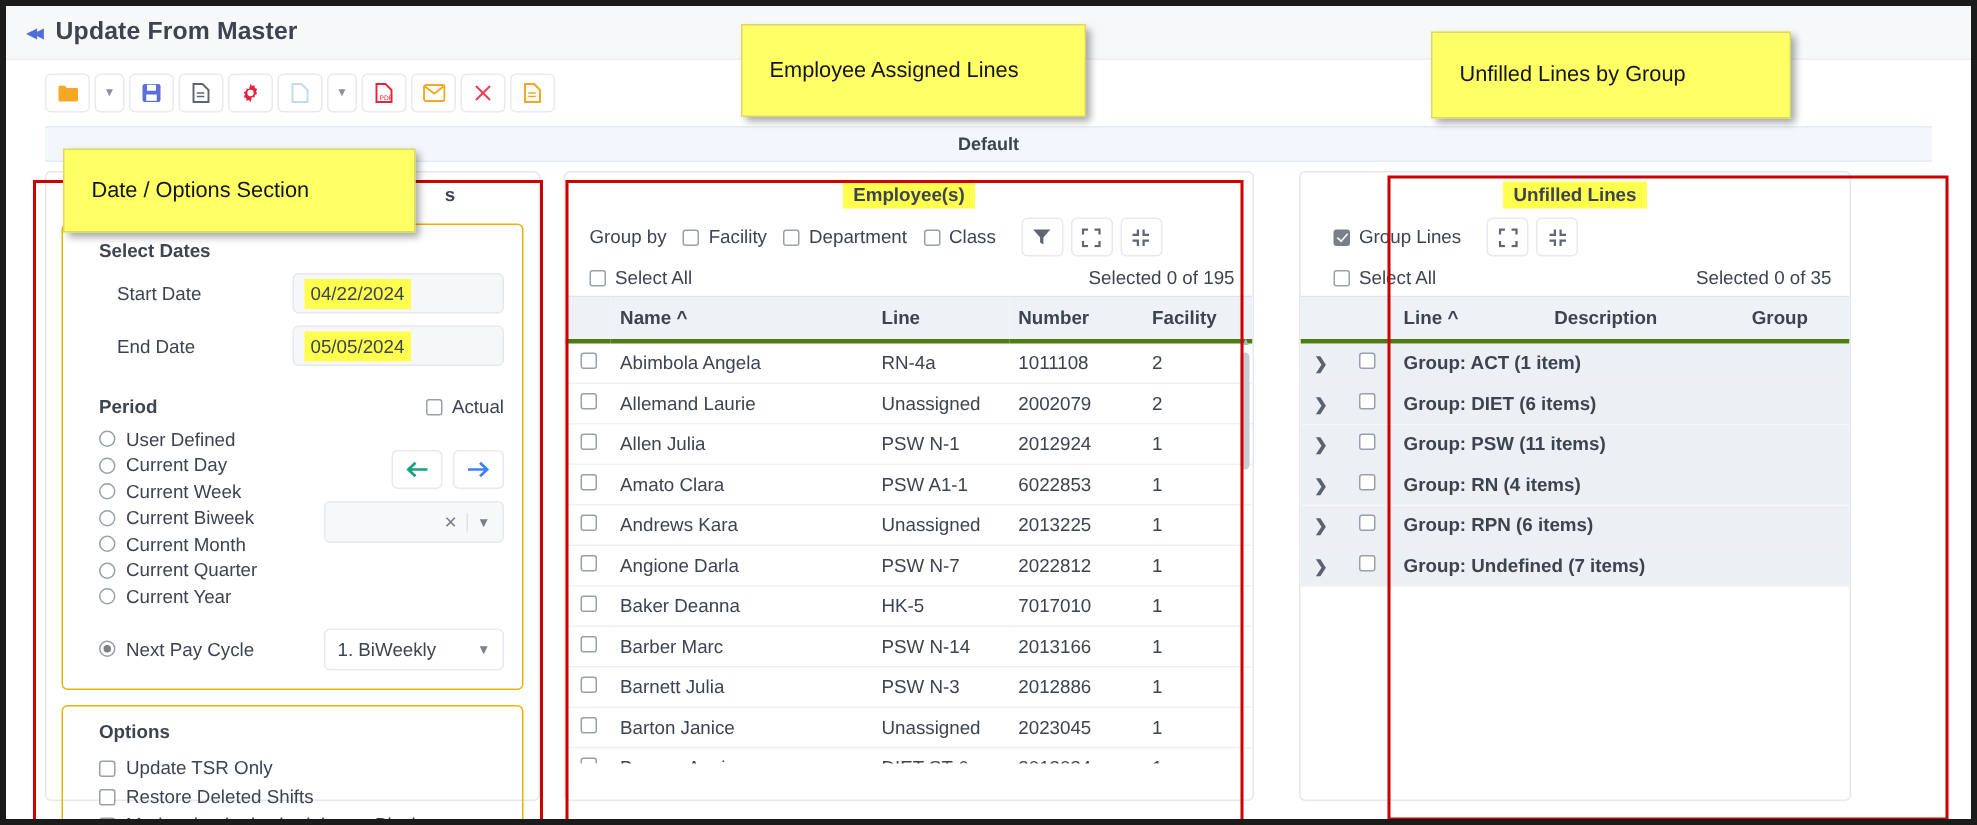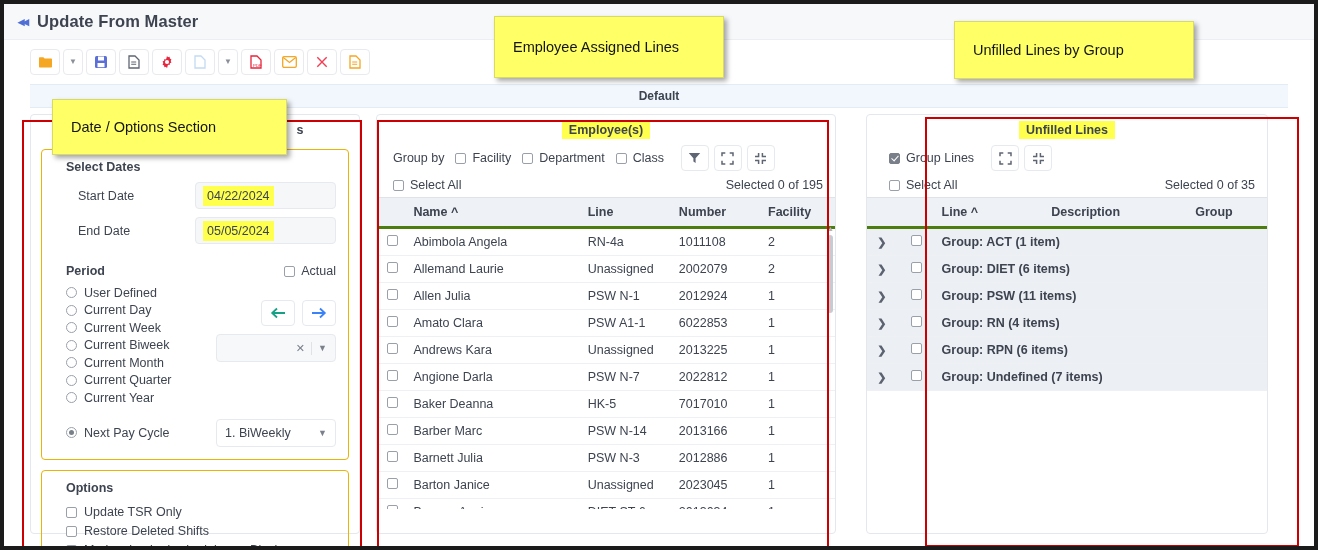--- a/index.html
+++ b/index.html
@@ -144,21 +144,21 @@
   table.grid td {
     font-size:12.5px; color:#3d4450; padding:6px 6px;
     border-bottom:1px solid #eef0f3; background:#fff; white-space:nowrap; overflow:hidden;
   }
   .gridwrap { position:relative; overflow:hidden; }
   .sbar { position:absolute; right:1px; top:28px; width:8px; bottom:0; }
   .sthumb { position:absolute; left:1px; top:10px; width:6px; height:78px; background:#c8ccd2; border-radius:3px; }
   .scaret { position:absolute; left:1px; top:0; font-size:7px; color:#b0b5bd; }
 
   
-  #right-panel { width:402px; height:420px; margin-left:30px; }
+  #right-panel { width:368px; height:420px; margin-left:30px; }
   .tree-row td { background:#eceff3 !important; font-weight:700; }
   .chev { color:#5c6370; font-size:11px; font-weight:700; }
 
   
   .note {
     position:absolute; background:#ffff66; border:1px solid #d9d96a;
     box-shadow:3px 3px 5px rgba(0,0,0,.35);
     display:flex; align-items:center;
     font-size:14.5px; color:#151515;
     padding:0 18px;
@@ -588,21 +588,21 @@
             </tbody>
         </table>
       </div>
     </div>
   </div>
 
   <div class="redbox" style="left:18px; top:116px; width:340px; height:430px;"></div>
   <div class="redbox" style="left:373px; top:116px; width:452px; height:430px;"></div>
   <div class="redbox" style="left:921px; top:113px; width:374px; height:430px;"></div>
 
-  <div class="note" style="left:48px; top:95px; width:235px; height:56px;">
+  <div class="note" style="left:38px; top:95px; width:235px; height:56px;">
     <span>Date / Options Section</span>
   </div>
   <div class="note" style="left:950px; top:17px; width:240px; height:58px;">
     <span>Unfilled Lines by Group</span>
   </div>
   <div class="note" style="left:490px; top:12px; width:230px; height:62px;">
     <span>Employee Assigned Lines</span>
   </div>
 
 </div>

